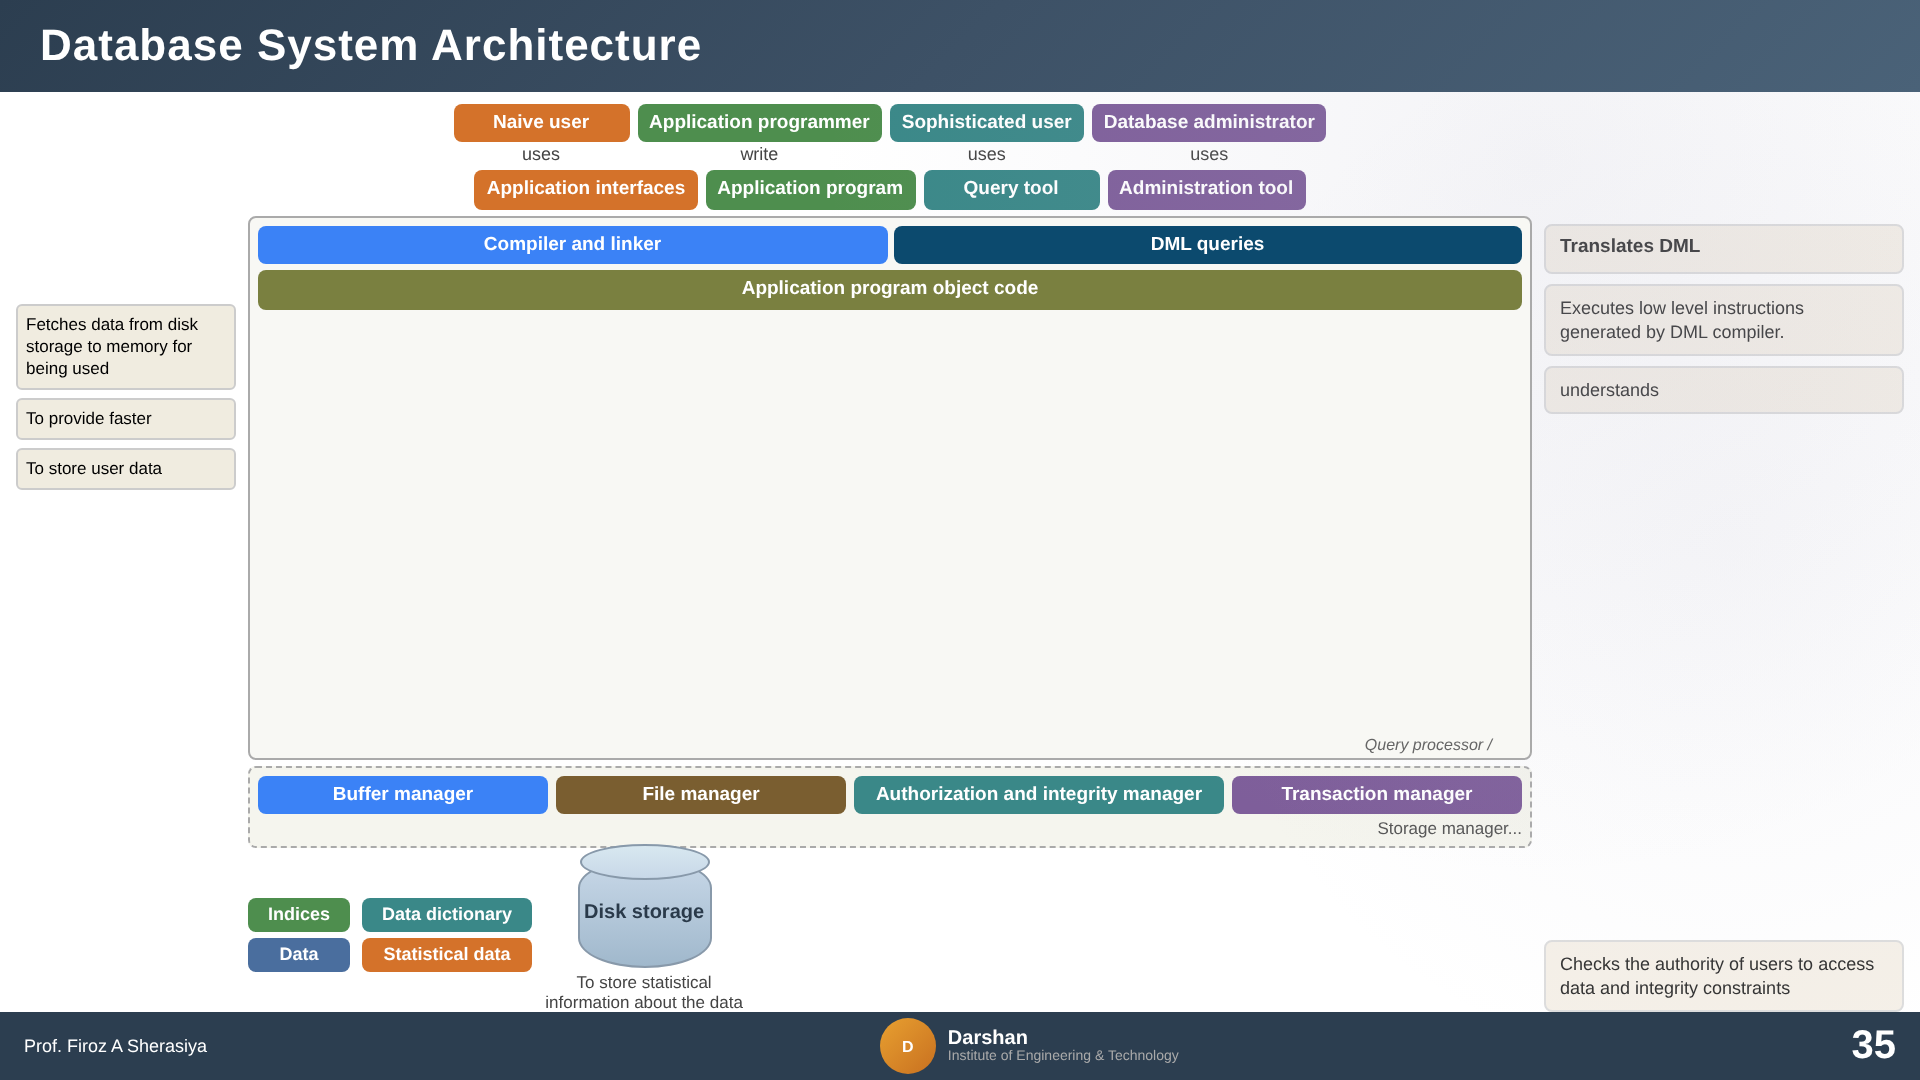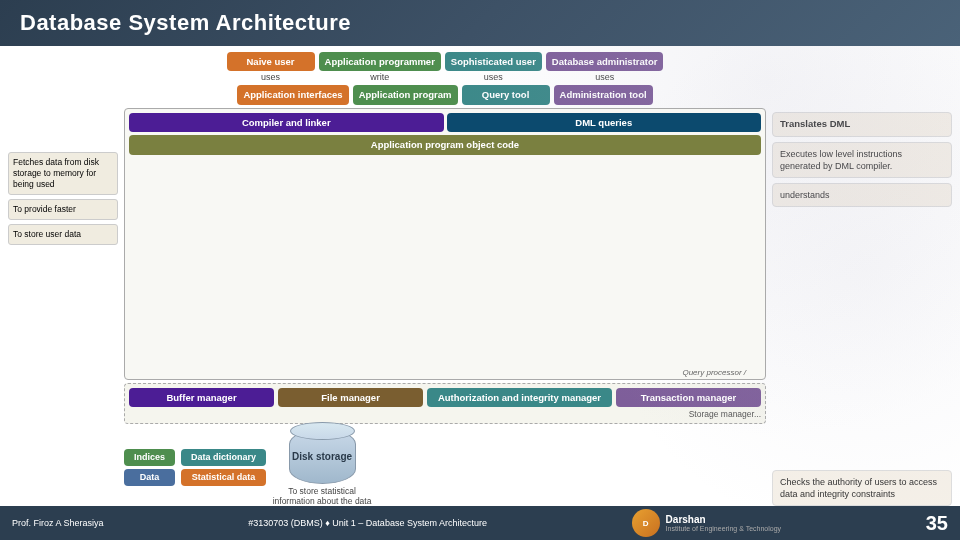--- a/index.html
+++ b/index.html
@@ -133,21 +133,21 @@
       font-size: 9.5px;
       font-weight: bold;
       color: white;
       text-align: center;
       line-height: 1.2;
     }
     .b-orange { background: #d4722a; }
     .b-green { background: #4e8e4e; }
     .b-teal { background: #3a8888; }
     .b-purple { background: #7e5e9a; }
-    .b-brown { background: #4c1d95; }
+    .b-brown { background: #3b82f6; }
     .b-blue { background: #4a6e9e; }
     .b-darkbrown { background: #7a5e30; }
     .b-olive { background: #7a8040; }
     .b-cyan { background: #0c4a6e; }
     .b-darkgreen { background: #3a6e5e; }
 
     .small-label {
       font-size: 9px;
       color: #444;
       text-align: center;
@@ -287,21 +287,20 @@
       <div style="flex:1;"></div>
       <div class="side-ann">
         <span>Checks the authority of users to access data and integrity constraints</span>
       </div>
     </div>
 
   </div>
 
   <div class="footer">
     <span>Prof. Firoz A Sherasiya</span>
-    <span>#3130703 (DBMS) ♦ Unit 1 – Database System Architecture</span>
     <div class="footer-logo">
       <div class="logo-circle">D</div>
       <div>
         <div class="logo-text">Darshan</div>
         <div class="logo-subtext">Institute of Engineering &amp; Technology</div>
       </div>
     </div>
     <span style="font-size:20px;font-weight:bold;">35</span>
   </div>
 </div>

